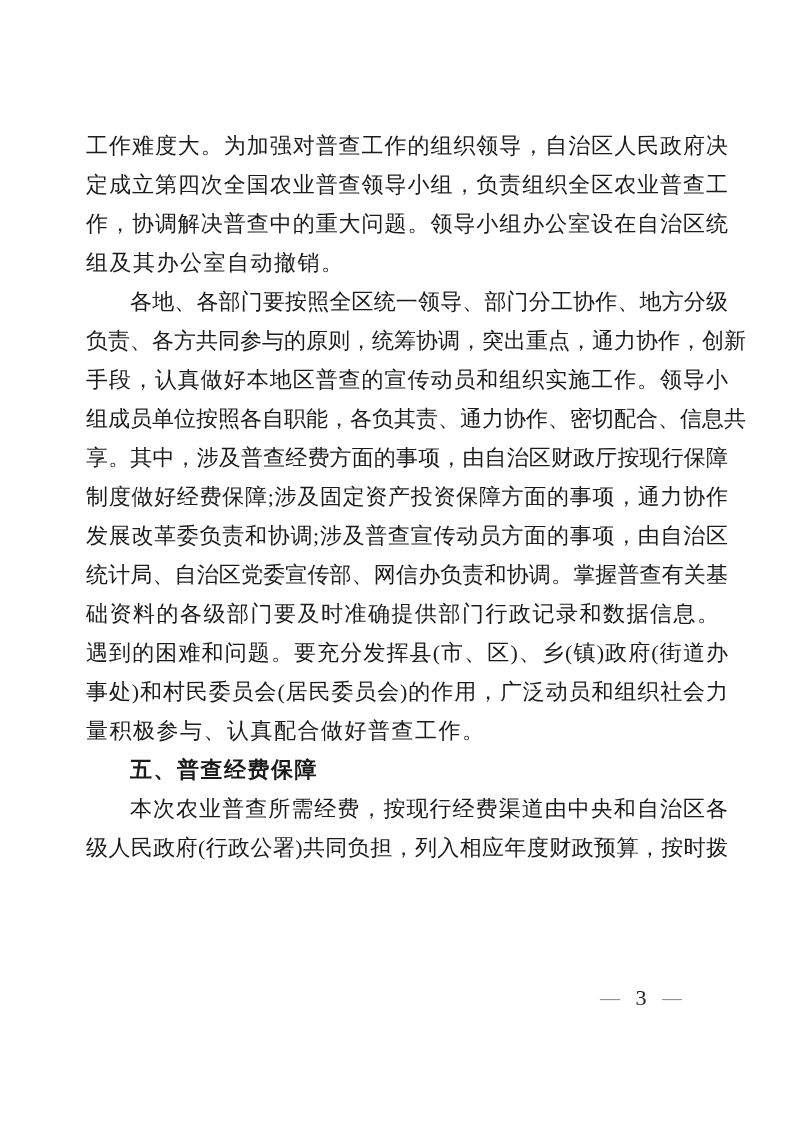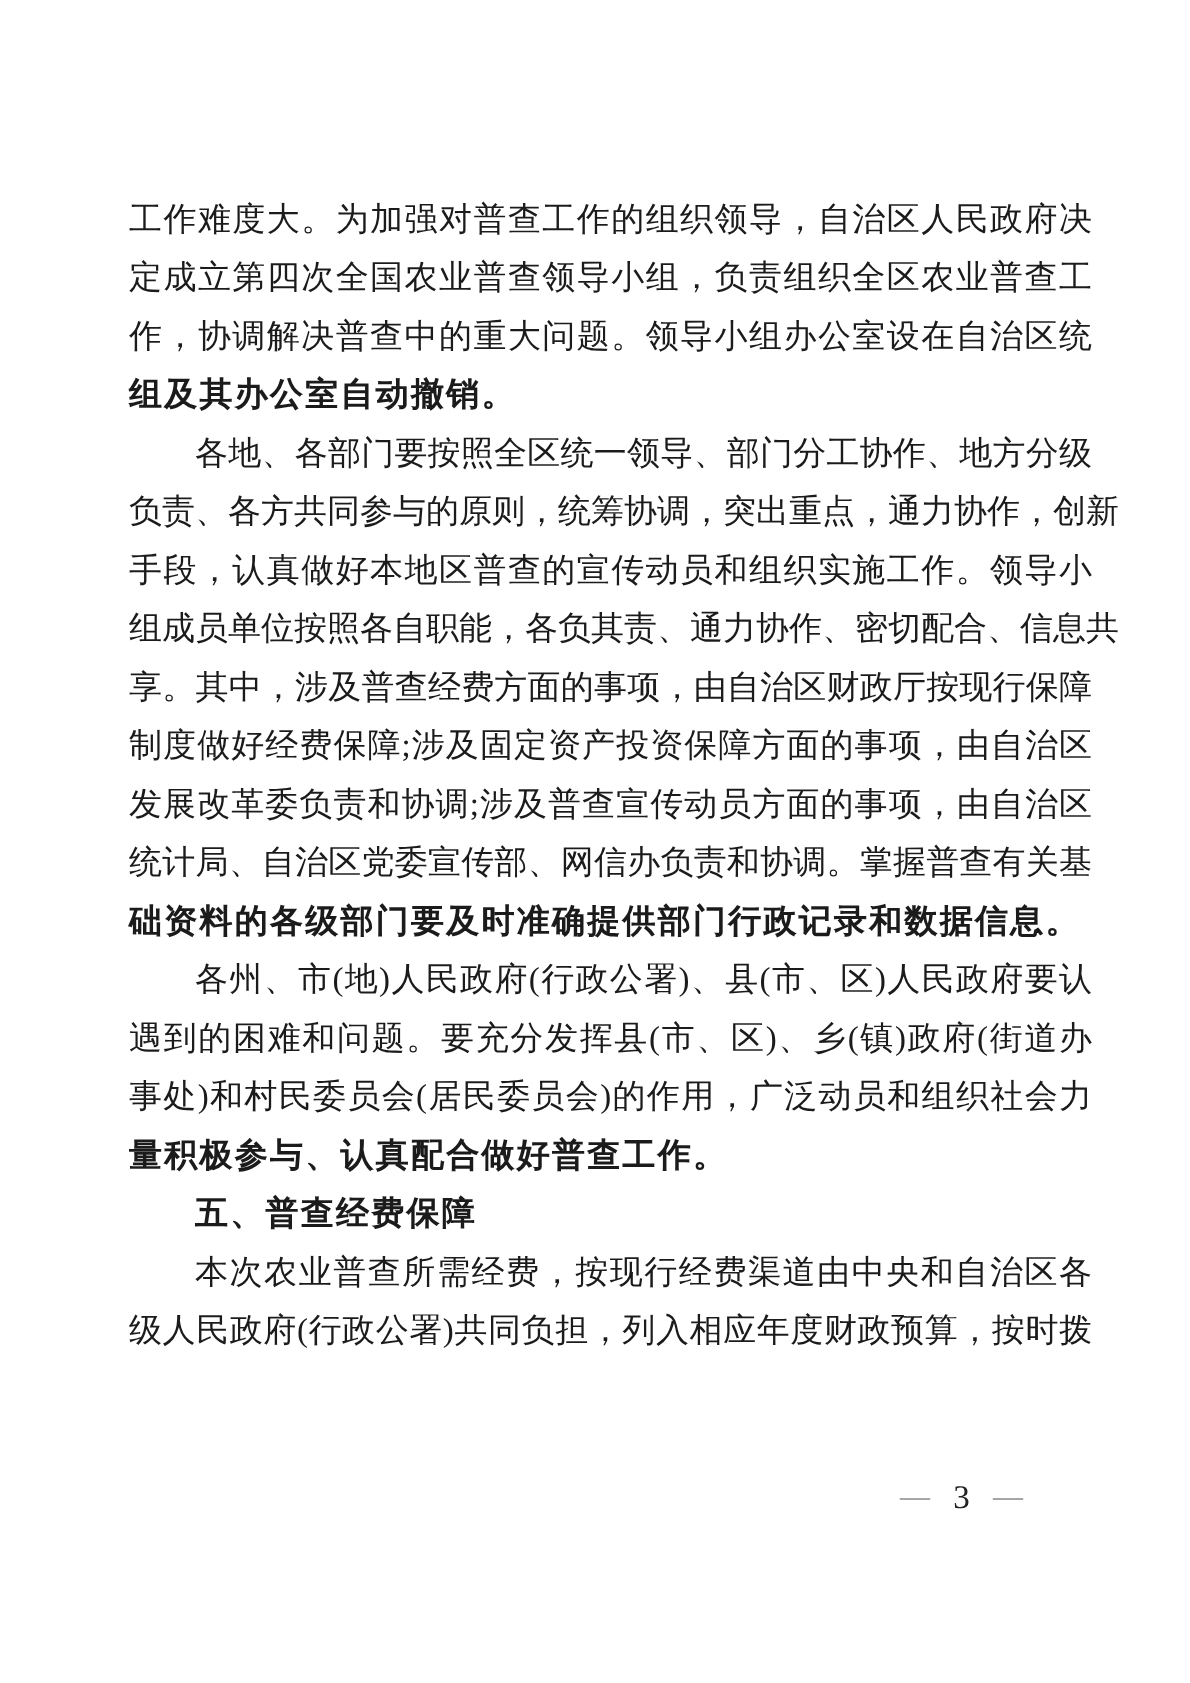--- a/index.html
+++ b/index.html
@@ -30,21 +30,20 @@
     text-align-last: justify;
     text-justify: inter-character;
     white-space: nowrap;
     height: 39px;
     overflow: visible;
   }
   .line-last {
     text-align: center;
     text-align-last: left;
     letter-spacing: 1.5px;
-    font-weight: bold;
   }
   .indent {
     text-indent: 2em;
   }
   .heading {
     font-family: Liberation Serif, serif;
     font-weight: bold;
     text-align: left;
     text-align-last: left;
     letter-spacing: 1.5px;
@@ -83,28 +82,27 @@
       <div class="line">作，协调解决普查中的重大问题。领导小组办公室设在自治区统</div>
       <div class="line line-last">组及其办公室自动撤销。</div>
     </div>
 
     <div>
       <div class="line indent">各地、各部门要按照全区统一领导、部门分工协作、地方分级</div>
       <div class="line">负责、各方共同参与的原则，统筹协调，突出重点，通力协作，创新</div>
       <div class="line">手段，认真做好本地区普查的宣传动员和组织实施工作。领导小</div>
       <div class="line">组成员单位按照各自职能，各负其责、通力协作、密切配合、信息共</div>
       <div class="line">享。其中，涉及普查经费方面的事项，由自治区财政厅按现行保障</div>
-      <div class="line">制度做好经费保障;涉及固定资产投资保障方面的事项，由自治区</div>
+      <div class="line">制度做好经费保障;涉及固定资产投资保障方面的事项，通力协作</div>
       <div class="line">发展改革委负责和协调;涉及普查宣传动员方面的事项，由自治区</div>
       <div class="line">统计局、自治区党委宣传部、网信办负责和协调。掌握普查有关基</div>
       <div class="line line-last">础资料的各级部门要及时准确提供部门行政记录和数据信息。</div>
     </div>
 
     <div>
-      <div class="line indent">各州、市(地)人民政府(行政公署)、县(市、区)人民政府要认</div>
       <div class="line">遇到的困难和问题。要充分发挥县(市、区)、乡(镇)政府(街道办</div>
       <div class="line">事处)和村民委员会(居民委员会)的作用，广泛动员和组织社会力</div>
       <div class="line line-last">量积极参与、认真配合做好普查工作。</div>
     </div>
 
     <div>
       <div class="line heading indent">五、普查经费保障</div>
     </div>
 
     <div>

